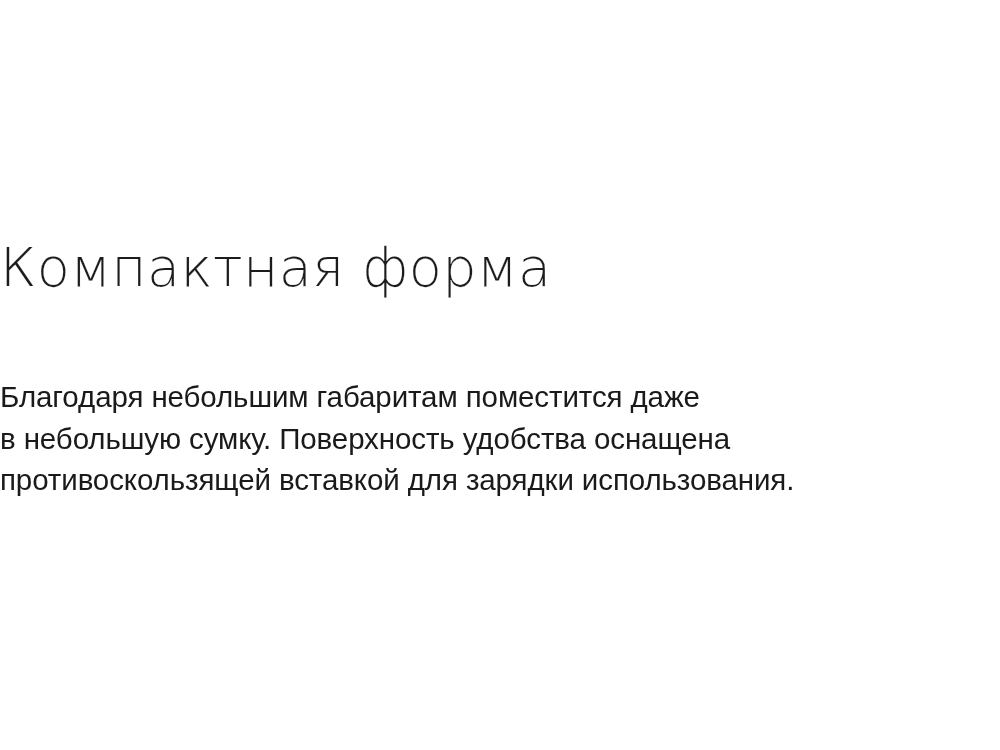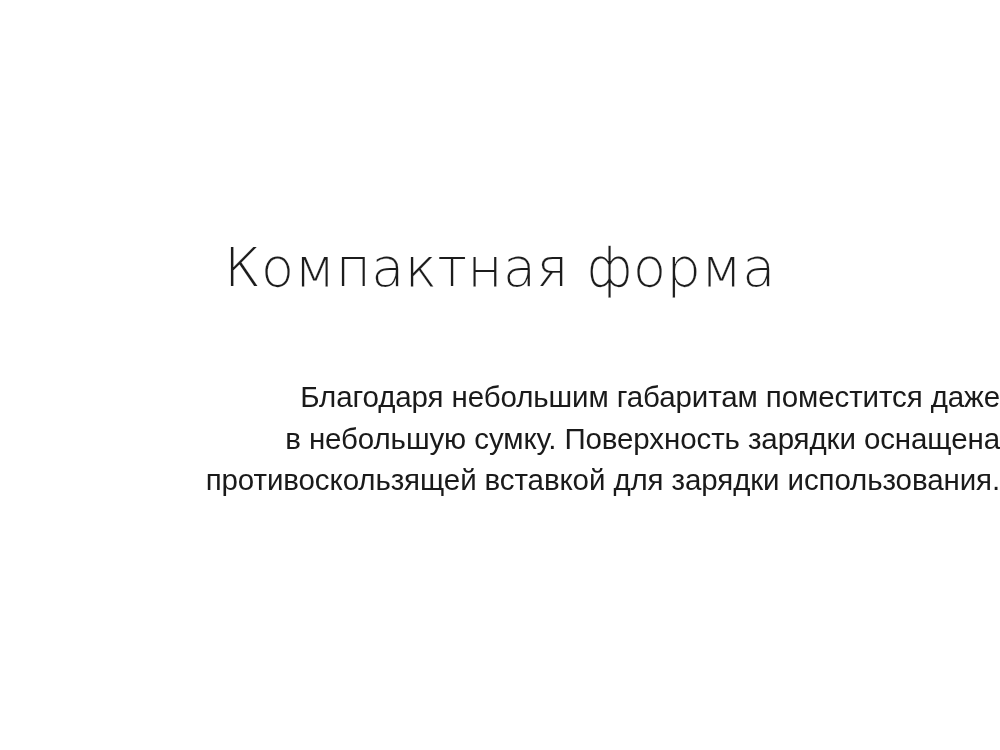--- a/index.html
+++ b/index.html
@@ -25,41 +25,41 @@
     box-sizing: border-box;
     display: block;
   }
 
   
   .slide-title {
     position: absolute;
     left: 0;
     top: 236px;
     width: 1000px;
-    text-align: center;
+    text-align: left;
     font-family: "DejaVu Sans", "Liberation Sans", sans-serif;
     font-size: 54px;
     font-weight: 200;
     font-stretch: normal;
     line-height: 64px;
     letter-spacing: 0.4px;
     color: #1c1c1c;
     white-space: nowrap;
     
     -webkit-text-stroke: 0.15px #ffffff;
     margin: 0;
   }
 
   
   .slide-body {
     position: absolute;
     left: 0;
     top: 376px;
     width: 1000px;
-    text-align: right;
+    text-align: left;
     font-family: "Liberation Sans", "DejaVu Sans", sans-serif;
     font-size: 29.5px;
     font-weight: 400;
     line-height: 41.5px;
     letter-spacing: -0.1px;
     color: #1a1a1a;
     margin: 0;
   }
 
   .slide-body .body-line {
@@ -69,17 +69,17 @@
 </style>
 </head>
 <body>
 
 <div class="slide" style="background: rgb(255, 255, 255);">
 
   <h1 class="slide-title" style="color: rgb(28, 28, 28);">Компактная форма</h1>
 
   <p class="slide-body" style="color: rgb(26, 26, 26);">
     <span class="body-line">Благодаря небольшим габаритам поместится даже</span>
-    <span class="body-line">в небольшую сумку. Поверхность зарядки оснащена</span>
+    <span class="body-line">в небольшую сумку. Поверхность удобства оснащена</span>
     <span class="body-line">противоскользящей вставкой для зарядки использования.</span>
   </p>
 
 </div>
 
 </body></html>

